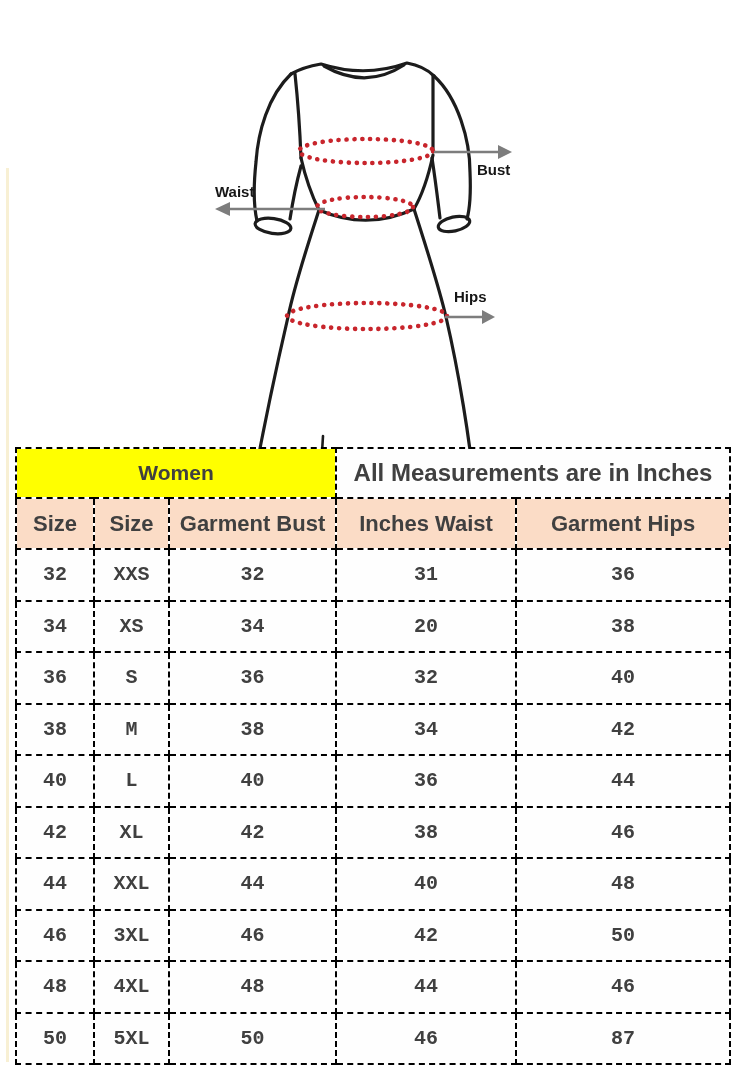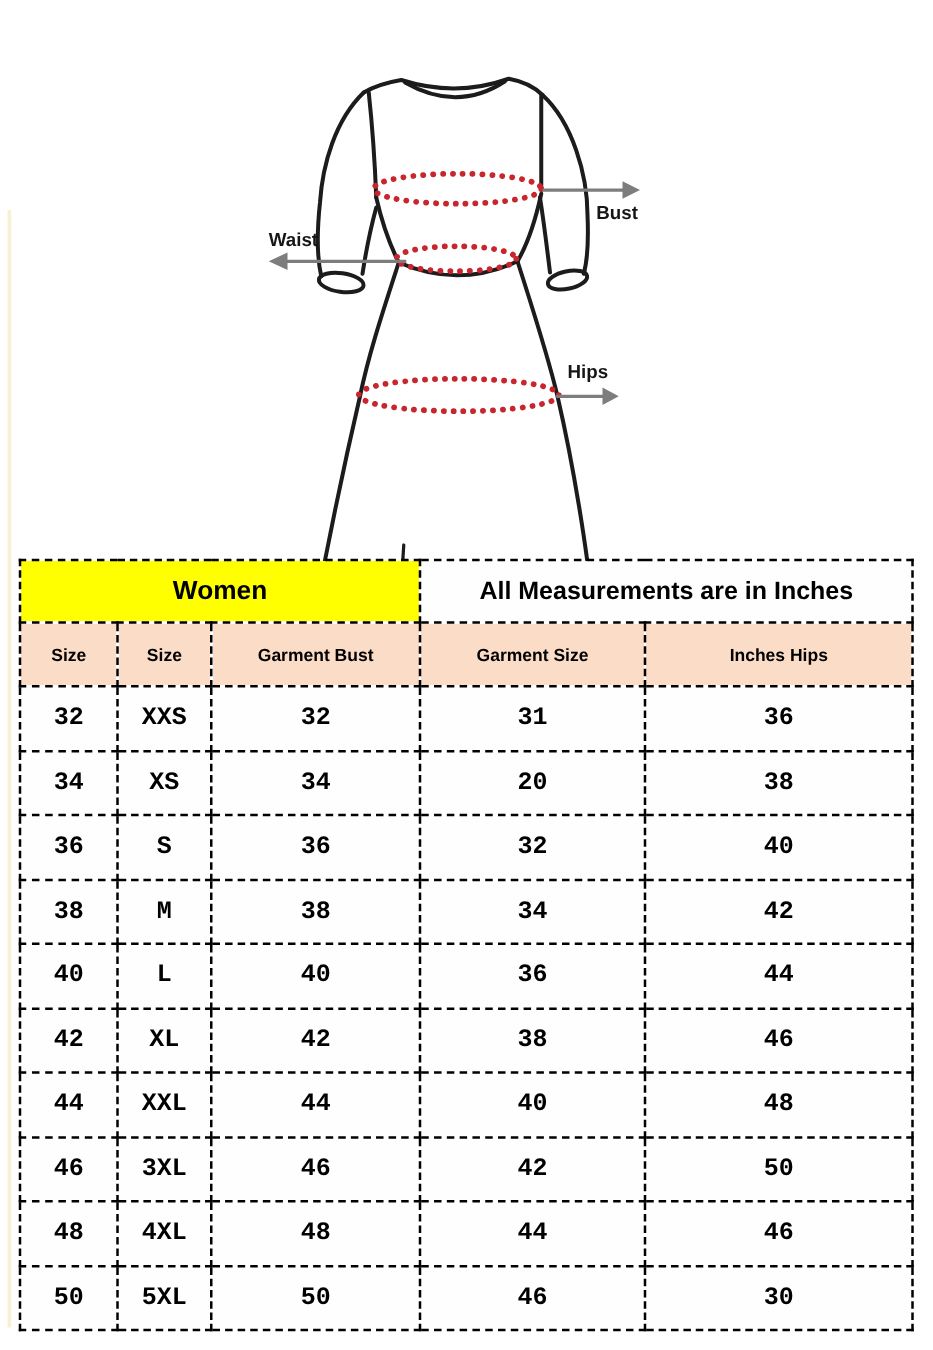--- a/index.html
+++ b/index.html
@@ -14,30 +14,30 @@
   }
   .diagram { position:absolute; left:0; top:0; width:662px; height:447px;margin-top:40px; }
   .diagram svg { display:block; }
   .diagram text {
     font-family:"Liberation Sans", sans-serif;
     font-weight:bold; font-size:15px; fill:#161616;
   }
   .table-wrap { position:absolute; left:15px; top:447px; }
   table.size-chart {
     border-collapse:collapse; table-layout:fixed; width:714px;
-    font-weight:bold; color:#000000; text-align:center;
+    font-weight:bold; color:#404040; text-align:center;
   }
   table.size-chart td, table.size-chart th {
     border:2px dashed var(--border, #000);
     padding:0; overflow:hidden; white-space:nowrap;
   }
   tr.title-row { height:50px; font-size:21px; }
   td.women-cell { background:var(--women_bg, #ffff00); }
-  td.meas-cell  { background:#fefefe; font-size:20px; }
-  tr.colhead-row { height:51px; font-size:14px; }
+  td.meas-cell  { background:#fefefe; font-size:24px; }
+  tr.colhead-row { height:51px; font-size:22px; }
   tr.colhead-row th { background:var(--header_bg, #fbdcc6); }
   tbody.data-rows tr { height:51.5px; font-size:20px; }
   tbody.data-rows td { background:#fefefe;font-family:Liberation Mono, monospace; }
 </style>
 </head>
 <body>
 
 <div class="edge-artifact"></div>
 
 <div class="diagram">
@@ -110,22 +110,22 @@
     </colgroup>
     <thead>
       <tr class="title-row">
         <td class="women-cell" colspan="3">Women</td>
         <td class="meas-cell" colspan="2">All Measurements are in Inches</td>
       </tr>
       <tr class="colhead-row">
         <th>Size</th>
         <th>Size</th>
         <th>Garment Bust</th>
-        <th>Garment Size</th>
-        <th>Inches Hips</th>
+        <th>Inches Waist</th>
+        <th>Garment Hips</th>
       </tr>
     </thead>
     <tbody class="data-rows">
         <tr>
           <td>32</td>
           <td>XXS</td>
           <td>32</td>
           <td>31</td>
           <td>36</td>
         </tr>
@@ -183,17 +183,17 @@
           <td>4XL</td>
           <td>48</td>
           <td>44</td>
           <td>46</td>
         </tr>
         <tr>
           <td>50</td>
           <td>5XL</td>
           <td>50</td>
           <td>46</td>
-          <td>30</td>
+          <td>87</td>
         </tr>
       </tbody>
   </table>
 </div>
 
 </body></html>

